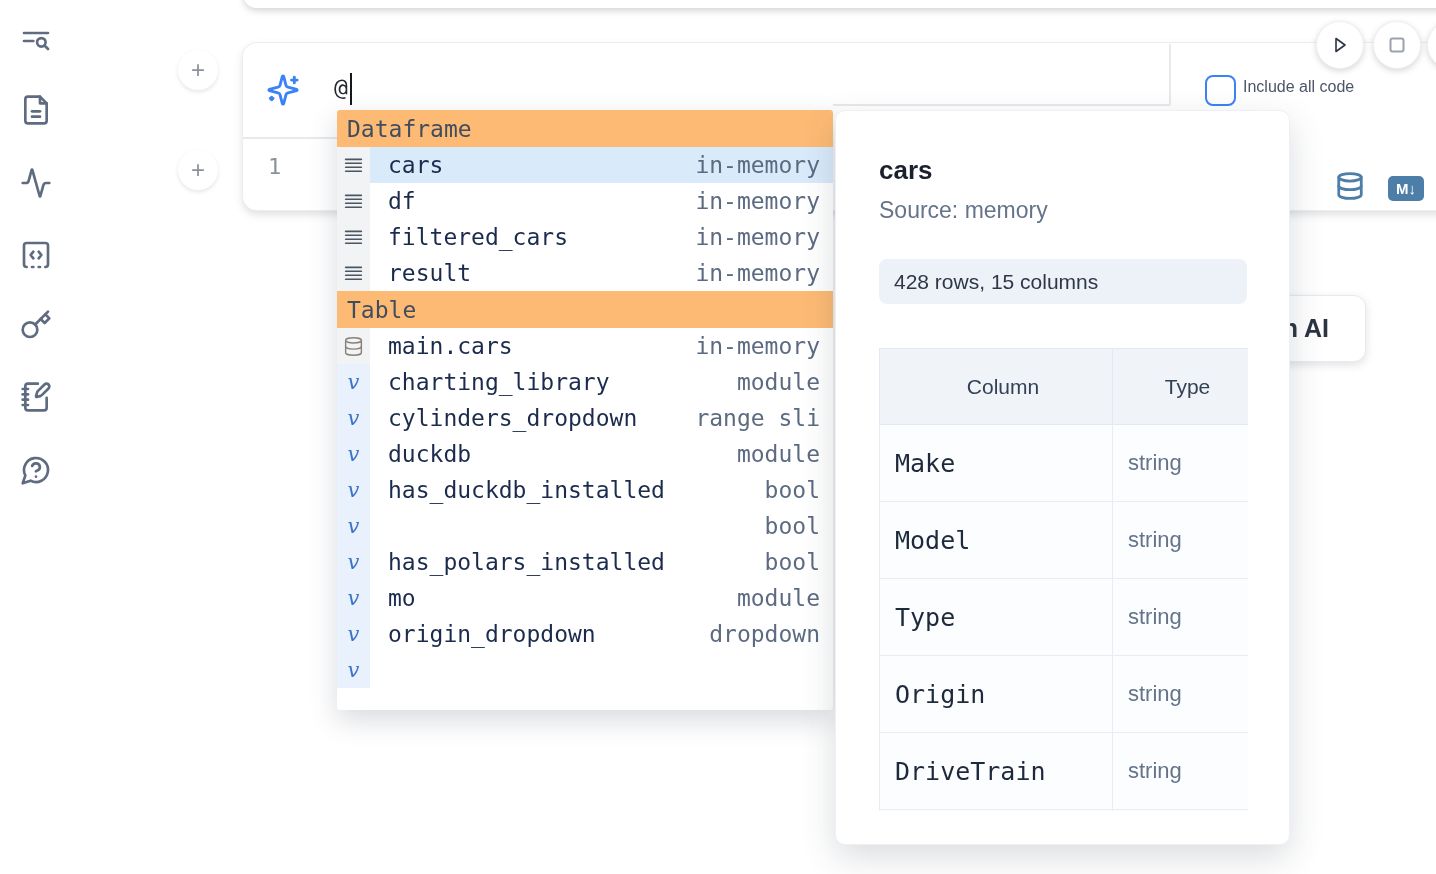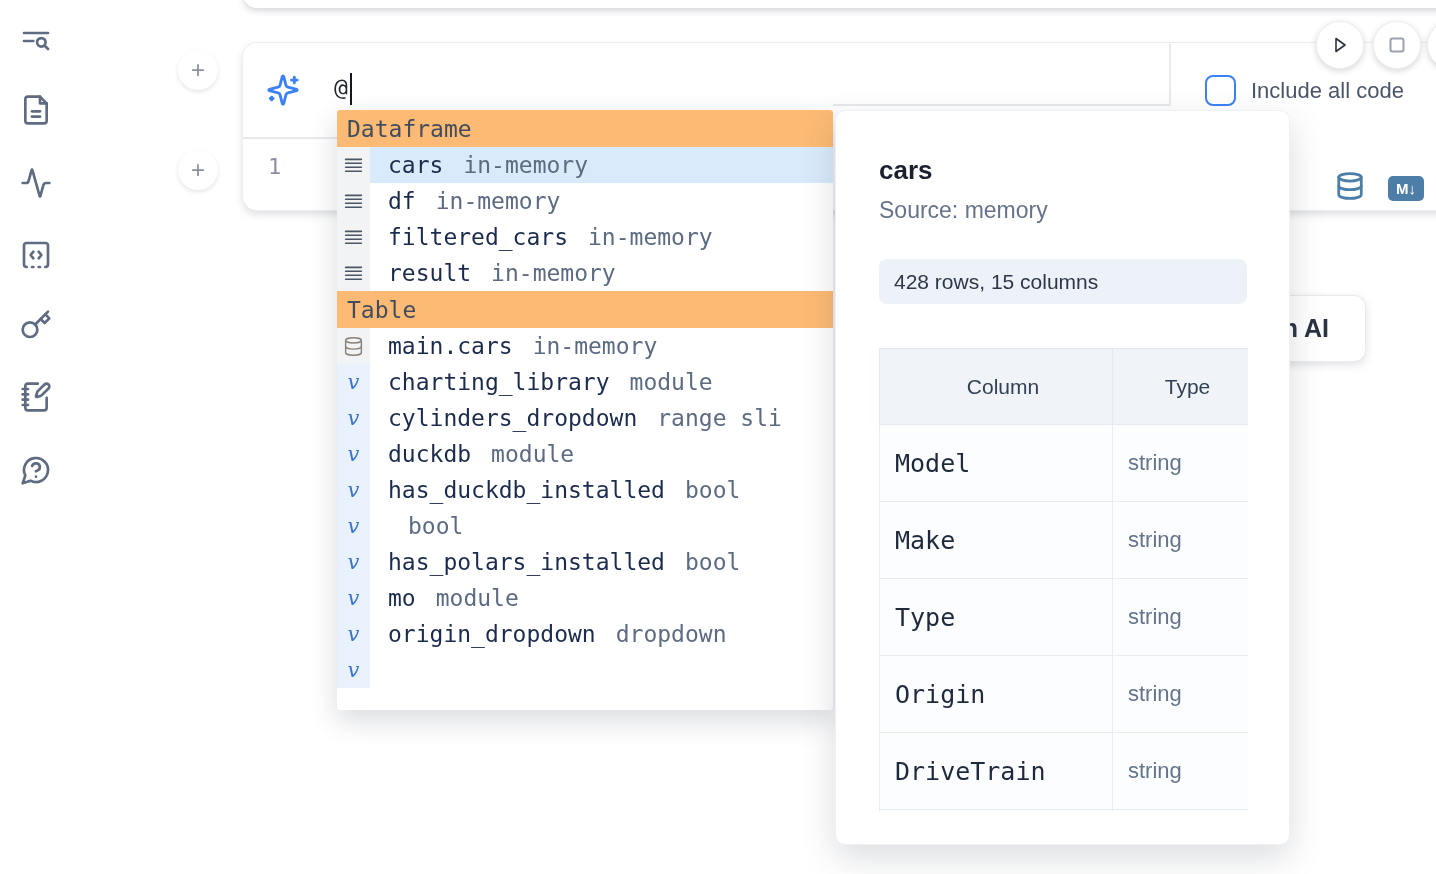--- a/index.html
+++ b/index.html
@@ -24,21 +24,21 @@
   .add-btn{position:absolute;left:178px;width:40px;height:40px;border-radius:50%;background:#fff;
            border:1.5px solid #d9dcе0;border-color:#d9dce0;box-shadow:0 2px 4px rgba(0,0,0,.10);
            color:#8a919c;font-size:24px;font-weight:300;display:flex;align-items:center;justify-content:center;z-index:6;}
   .sparkle{position:absolute;left:266px;top:73px;width:34px;height:34px;z-index:6;}
   .sparkle svg{width:34px;height:34px;stroke:#3b82f6;fill:none;stroke-width:2;stroke-linecap:round;stroke-linejoin:round;}
   .prompt-text{position:absolute;left:334px;top:74px;font-size:23px;color:#23272e;z-index:6;}
   .caret{position:absolute;left:350px;top:73px;width:2px;height:32px;background:#15181d;z-index:6;}
 
   .include-box{position:absolute;left:1205px;top:75px;width:27px;height:27px;border:2.5px solid #3b82f6;
                border-radius:8px;background:#fff;z-index:6;}
-  .include-label{position:absolute;left:1243px;top:78px;font-size:22px;color:#4a5568;z-index:6;margin-left:8px;}
+  .include-label{position:absolute;left:1243px;top:78px;font-size:16px;color:#4a5568;z-index:6;}
 
   .line-no{position:absolute;left:268px;top:154px;font-size:22px;color:#8a919c;z-index:4;}
   .db-icon{position:absolute;left:1335px;top:171px;width:30px;height:30px;z-index:4;}
   .db-icon svg{width:30px;height:30px;stroke:#4c7ea8;fill:none;stroke-width:2.2;stroke-linecap:round;stroke-linejoin:round;}
   .md-badge{position:absolute;left:1388px;top:176px;width:36px;height:25px;background:#4c7ea8;border-radius:5px;
             color:#fff;font-weight:bold;font-size:15px;display:flex;align-items:center;justify-content:center;z-index:4;}
 
   
   .circle-btn{position:absolute;top:21px;width:46px;height:46px;border-radius:50%;background:#fff;
               border:1px solid #f0f0f2;box-shadow:0 2px 6px rgba(0,0,0,.16);
@@ -57,21 +57,21 @@
             font-family:"DejaVu Sans Mono",monospace;font-size:23px;}
   .ac-header{height:37px;background:#fdba74;color:#414d5e;display:flex;align-items:center;padding-left:10px;}
   .ac-row{height:36px;display:flex;align-items:center;}
   .ac-gutter{width:33px;height:36px;flex:0 0 33px;background:#f1f3f5;display:flex;align-items:center;justify-content:center;}
   .ac-gutter.var{background:#e8f1fc;font-family:"DejaVu Serif",serif;font-style:italic;color:#3b74c9;font-size:21px;}
   .ac-gutter svg{width:21px;height:21px;stroke:#4b5563;fill:none;stroke-width:1.8;stroke-linecap:round;}
   .ac-gutter svg.tbl{stroke:#8b8178;stroke-width:1.6;}
   .ac-main{flex:1;min-width:0;height:36px;display:flex;align-items:center;padding:0 13px 0 18px;}
   .ac-row.selected .ac-main{background:#d9eafb;}
   .ac-name{color:#1b2b4d;white-space:nowrap;flex-shrink:0;}
-  .ac-value{flex:1;min-width:0;margin-left:20px;color:#5c6b82;white-space:nowrap;overflow:hidden;}
+  .ac-value{flex:1;min-width:0;margin-left:20px;color:#5c6b82;white-space:nowrap;overflow:hidden;text-align:right;}
 
   
   .panel{position:absolute;left:835px;top:110px;width:455px;height:735px;background:#fff;z-index:40;
          border-radius:10px;border:1px solid #eef0f4;box-shadow:0 12px 34px rgba(50,60,80,.18);box-sizing:border-box;}
   .panel-title{position:absolute;left:43px;top:44px;font-size:26px;font-weight:bold;color:#1a202c;}
   .panel-source{position:absolute;left:43px;top:86px;font-size:23px;color:#66738a;}
   .panel-badge{position:absolute;left:43px;top:148px;width:368px;height:45px;background:#edf2f8;border-radius:8px;
                display:flex;align-items:center;padding-left:15px;box-sizing:border-box;font-size:21px;color:#2d3748;}
   .panel-tablewrap{position:absolute;left:43px;top:237px;width:369px;height:463px;overflow:hidden;}
   table.schema{border-collapse:collapse;width:369px;table-layout:fixed;}
@@ -343,25 +343,25 @@
         <colgroup>
             <col class="c1">
             <col class="c2">
           </colgroup>
         <tbody>
             <tr>
           <th>Column</th>
           <th>Type</th>
         </tr>
         <tr>
+          <td class="colname">Make</td>
+          <td class="coltype">string</td>
+        </tr>
+        <tr>
           <td class="colname">Model</td>
-          <td class="coltype">string</td>
-        </tr>
-        <tr>
-          <td class="colname">Make</td>
           <td class="coltype">string</td>
         </tr>
         <tr>
           <td class="colname">Type</td>
           <td class="coltype">string</td>
         </tr>
         <tr>
           <td class="colname">Origin</td>
           <td class="coltype">string</td>
         </tr>

